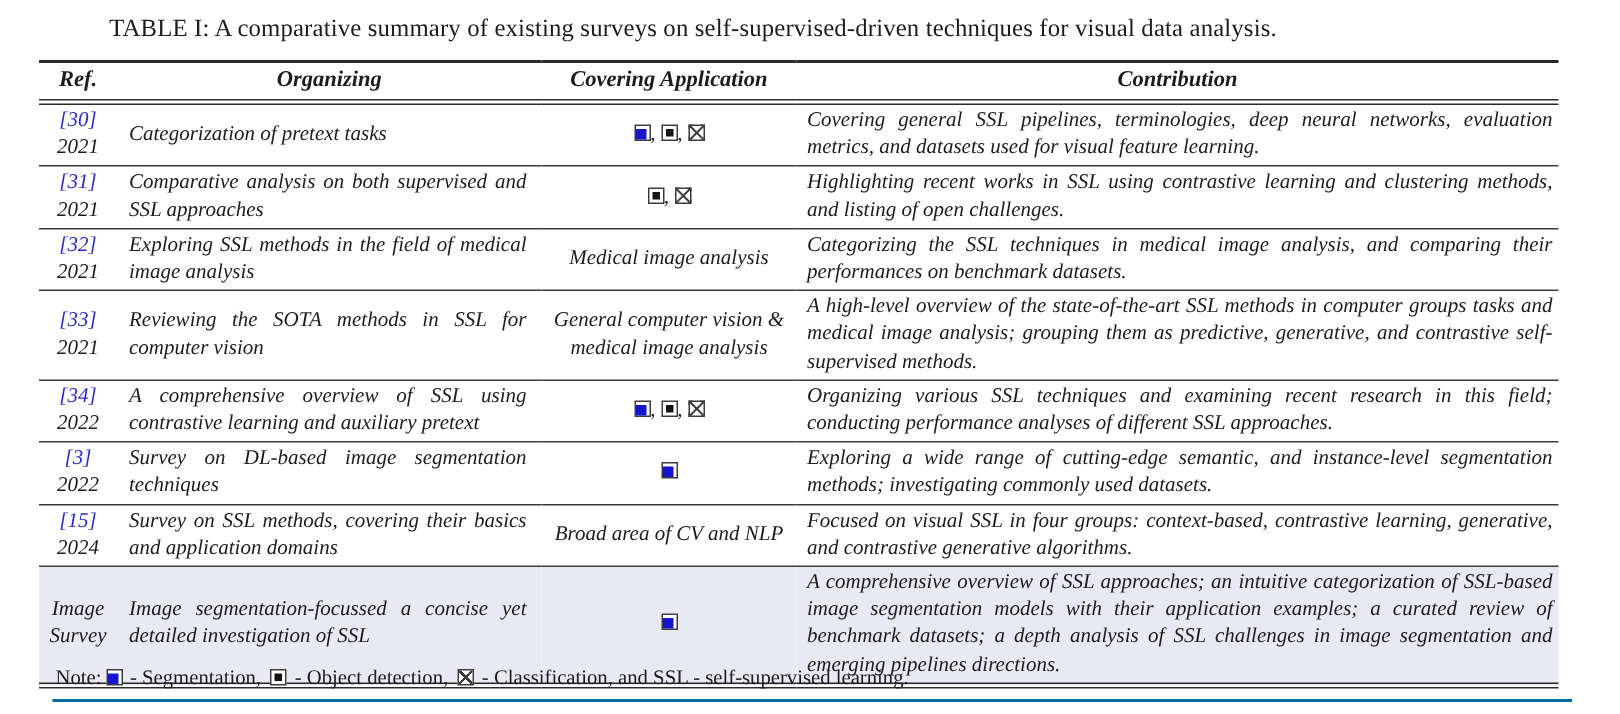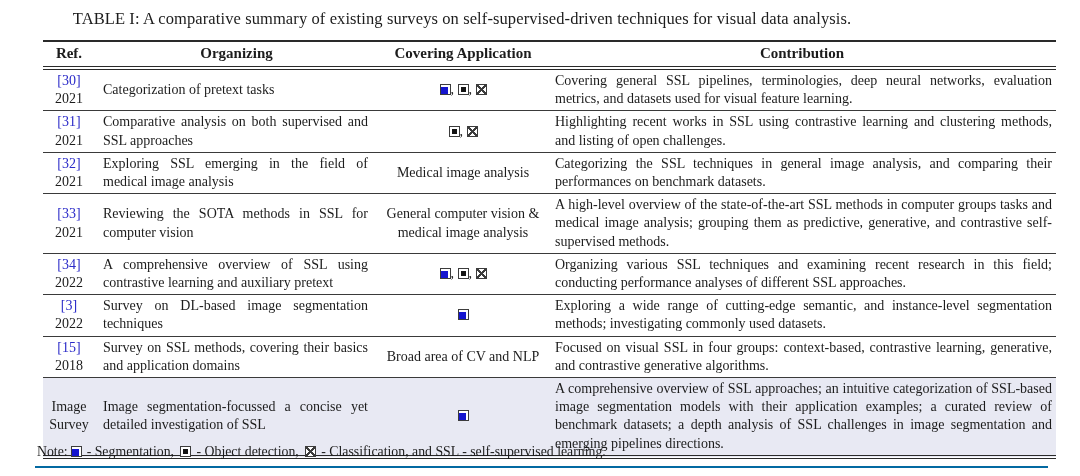--- a/index.html
+++ b/index.html
@@ -2,21 +2,21 @@
 <html><head>
 <meta charset="utf-8">
 <style>
   * { margin:0; padding:0; box-sizing:border-box; }
   html,body { width:1080px; height:476px; background:#ffffff; overflow:hidden;
               font-family:"Liberation Serif", serif; color:#1c1c1c; }
   .page { width:924px; height:476px; position:relative; }
 
   .caption { text-align:center; font-size:16.5px; padding-top:9px; letter-spacing:0.1px; }
 
-  .tbl-wrap { position:absolute; left:43px; top:40px; width:1013px; }
+  .tbl-wrap { position:absolute; left:26px; top:40px; width:1013px;font-style:italic; }
 
   table.survey { width:100%; border-collapse:collapse; table-layout:fixed;
                  border-top:2px solid #2a2a2a; border-bottom:4px double #2a2a2a; }
   col.w-ref { width:52px; }
   col.w-obj { width:283px; }
   col.w-app { width:170px; }
   col.w-con { width:508px; }
 
   thead th { font-size:15px; font-weight:bold; text-align:center; padding:3px 2px 4px;
              border-bottom:4px double #2a2a2a; }
@@ -88,23 +88,23 @@
             </td>
             <td class="c-obj">Comparative analysis on both supervised and SSL approaches</td>
             <td class="c-app"><span class="icon-box icon-object-detection"></span>, <span class="icon-box icon-classification"></span></td>
             <td class="c-con">Highlighting recent works in SSL using contrastive learning and clustering methods, and listing of open challenges.</td>
           </tr>
           <tr>
             <td class="c-ref">
               <div class="ref-link">[32]</div>
               <div>2021</div>
             </td>
-            <td class="c-obj">Exploring SSL emerging in the field of medical image analysis</td>
+            <td class="c-obj">Exploring SSL methods in the field of medical image analysis</td>
             <td class="c-app">Medical image analysis</td>
-            <td class="c-con">Categorizing the SSL techniques in general image analysis, and comparing their performances on benchmark datasets.</td>
+            <td class="c-con">Categorizing the SSL techniques in medical image analysis, and comparing their performances on benchmark datasets.</td>
           </tr>
           <tr>
             <td class="c-ref">
               <div class="ref-link">[33]</div>
               <div>2021</div>
             </td>
             <td class="c-obj">Reviewing the SOTA methods in SSL for computer vision</td>
             <td class="c-app">General computer vision &amp; medical image analysis</td>
             <td class="c-con">A high-level overview of the state-of-the-art SSL methods in computer groups tasks and medical image analysis; grouping them as predictive, generative, and contrastive self-supervised methods.</td>
           </tr>
@@ -122,21 +122,21 @@
               <div class="ref-link">[3]</div>
               <div>2022</div>
             </td>
             <td class="c-obj">Survey on DL-based image segmentation techniques</td>
             <td class="c-app"><span class="icon-box icon-segmentation"></span></td>
             <td class="c-con">Exploring a wide range of cutting-edge semantic, and instance-level segmentation methods; investigating commonly used datasets.</td>
           </tr>
           <tr>
             <td class="c-ref">
               <div class="ref-link">[15]</div>
-              <div>2018</div>
+              <div>2024</div>
             </td>
             <td class="c-obj">Survey on SSL methods, covering their basics and application domains</td>
             <td class="c-app">Broad area of CV and NLP</td>
             <td class="c-con">Focused on visual SSL in four groups: context-based, contrastive learning, generative, and contrastive generative algorithms.</td>
           </tr>
           <tr class="highlight">
             <td class="c-ref">
               <div>Image</div>
               <div>Survey</div>
             </td>

